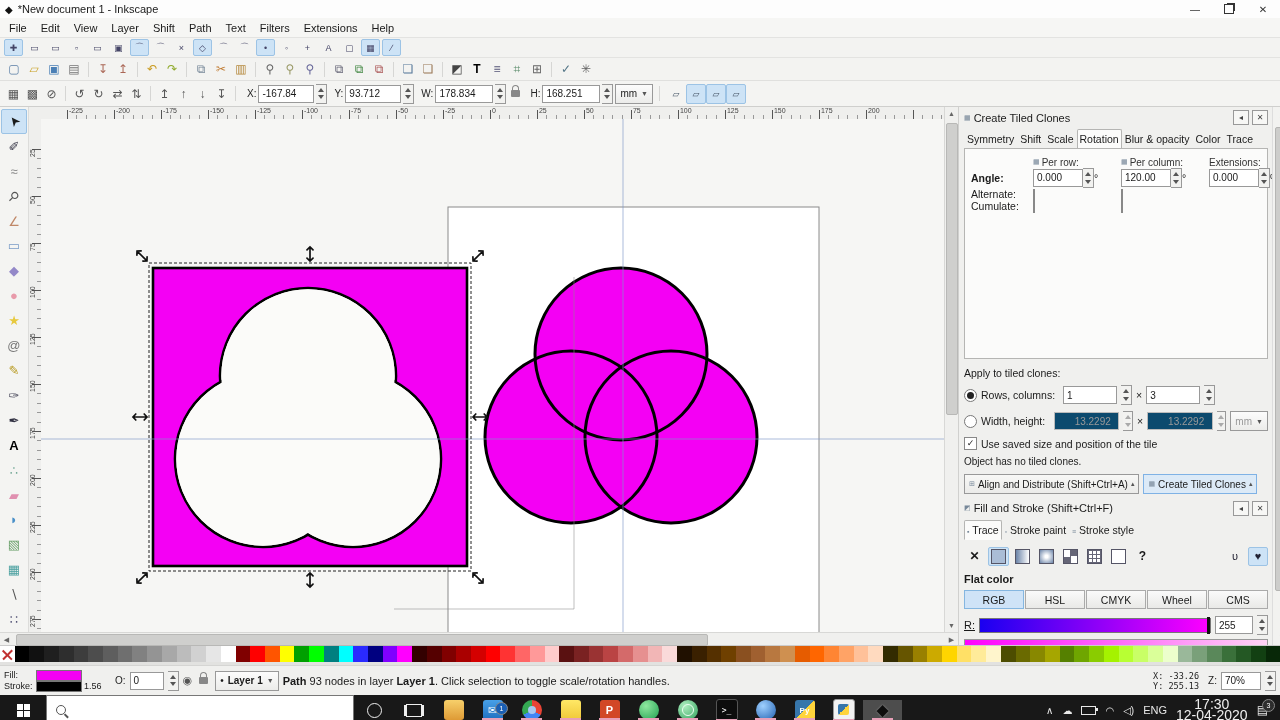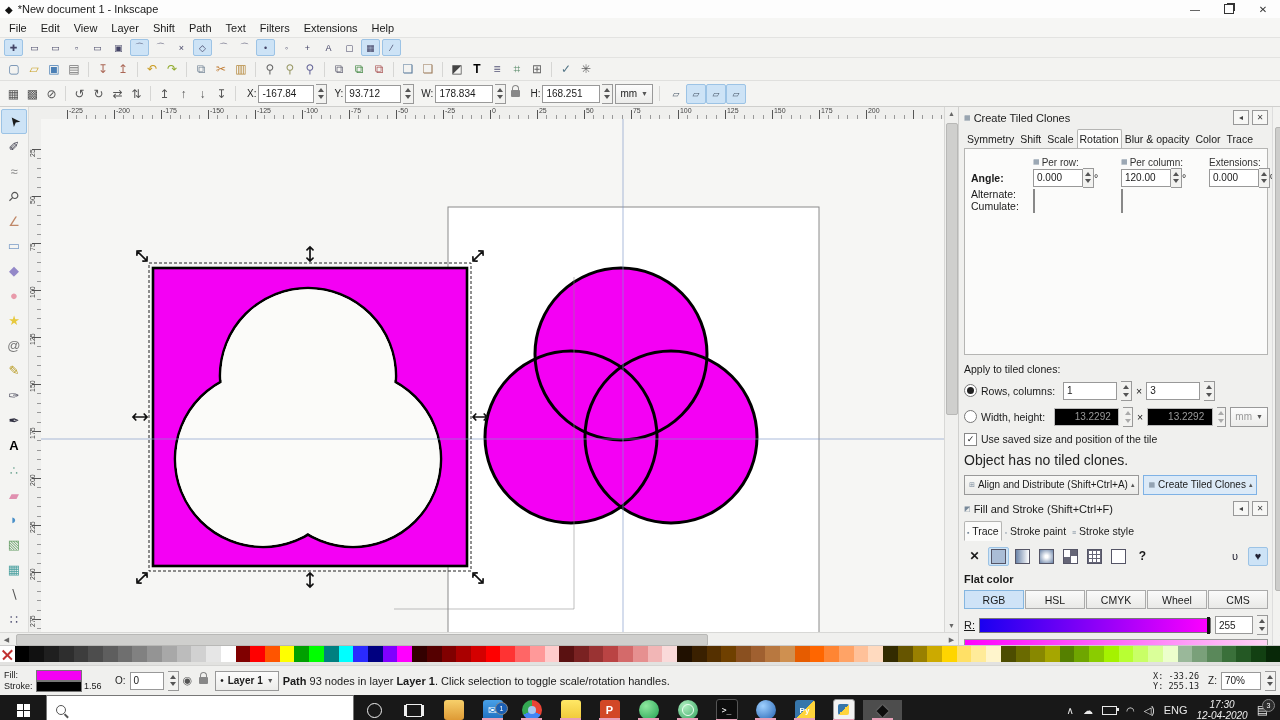--- a/index.html
+++ b/index.html
@@ -16,21 +16,21 @@
   .snapbar{height:19px;background:#f3f3f1;display:flex;align-items:center;padding-left:3px;border-bottom:1px solid #e3e3e1;}
   .ticon{width:17px;height:15px;display:inline-flex;align-items:center;justify-content:center;font-size:9px;color:#446;margin:0 1px;border:1px solid transparent;border-radius:2px;}
   .ticon.on{background:#cde3f6;border-color:#9cc3e5;}
   .cmdbar{height:22px;background:#f3f3f1;display:flex;align-items:center;padding-left:4px;border-bottom:1px solid #e0e0de;}
   .cicon{width:20px;height:18px;display:inline-flex;align-items:center;justify-content:center;font-size:12px;}
   .vsep{width:1px;height:15px;background:#d6d6d4;margin:0 4px;}
   .toolctl{height:25px;background:#f4f4f2;display:flex;align-items:center;gap:2px;padding-left:4px;border-bottom:1px solid #cfcfcd;}
   .tcicon{width:19px;height:18px;display:inline-flex;align-items:center;justify-content:center;font-size:12px;color:#555;}
   .fldlab{font-size:10px;color:#222;margin-left:5px;}
   .numbox{height:16px;border:1px solid #999;background:#fff;font-size:10px;display:flex;align-items:center;padding:0 3px;}
-  .numbox.dis{background:#000000;color:#999;border-color:#bbb;padding-left:20px;}
+  .numbox.dis{background:#0c4a6e;color:#999;border-color:#bbb;padding-left:20px;}
   .spin{width:10px;height:18px;border:1px solid #999;border-left:none;background:#f2f2f0;display:flex;flex-direction:column;align-items:center;justify-content:space-evenly;}
   .su{width:0;height:0;border-left:3px solid transparent;border-right:3px solid transparent;border-bottom:4px solid #555;}
   .sd{width:0;height:0;border-left:3px solid transparent;border-right:3px solid transparent;border-top:4px solid #555;}
   .spin.dis .su{border-bottom-color:#aaa}.spin.dis .sd{border-top-color:#aaa}
   .combo{height:18px;border:1px solid #999;background:linear-gradient(#fcfcfc,#ececea);display:flex;align-items:center;gap:4px;padding:0 4px;font-size:10px;}
   .combo.dis{color:#999;}
   .caret{font-size:7px;color:#555;}
   .lock{width:9px;height:7px;background:#888;position:relative;margin:0 3px;border-radius:1px;}
   .lock::before{content:"";position:absolute;top:-5px;left:1px;width:5px;height:5px;border:1.5px solid #888;border-bottom:none;border-radius:4px 4px 0 0;}
   .affect{width:18px;height:18px;border:1px solid transparent;border-radius:2px;display:inline-flex;align-items:center;justify-content:center;font-size:9px;color:#456;}
@@ -76,21 +76,21 @@
   .gicon{font-size:7px;color:#789;}
   .ckb{width:11px;height:11px;border:1px solid #888;background:#fff;font-size:9px;line-height:10px;text-align:center;color:#222;}
   .radio{width:11px;height:11px;border:1px solid #777;border-radius:50%;background:#fff;position:relative;flex:0 0 auto;}
   .radio.sel::after{content:"";position:absolute;inset:2px;background:#222;border-radius:50%;}
   .applysec{margin-top:8px;font-size:10.5px;}
   .aprow{display:flex;align-items:center;gap:4px;margin-top:6px;}
   .btnrow{display:flex;align-items:center;gap:4px;margin-top:8px;}
   .btn{height:20px;padding:0 9px;border:1px solid #999;background:linear-gradient(#fdfdfd,#ececea);font-size:10.5px;display:inline-flex;align-items:center;border-radius:2px;}
   .btn.dis{color:#a8a8a8;background:#e8e8e6;border-color:#bbb;}
   .btn.primary{font-weight:bold;}
-  .pstatus{margin-top:6px;font-size:14px;color:#222;}
+  .pstatus{margin-top:6px;font-size:10px;color:#222;}
   .dockbtns{display:flex;gap:4px;margin-top:7px;}
   .dockbtn{height:18px;border:1px solid #999;background:linear-gradient(#f8f8f6,#ebebe9);display:flex;align-items:center;gap:3px;font-size:10px;padding:0 4px;white-space:nowrap;}
   .dockbtn.hl{background:#dceaf7;border-color:#7fb2e5;}
   .fstabs{display:flex;margin-top:4px;align-items:flex-end;}
   .paintrow{display:flex;align-items:center;gap:3px;margin-top:5px;height:22px;}
   .pt{width:19px;height:17px;display:flex;align-items:center;justify-content:center;border:1px solid transparent;border-radius:2px;}
   .pt .sq{width:13px;height:13px;border:1px solid #556;background:#aabdd6;}
   .pt.sel{background:#cde3f6;border-color:#9cc3e5;}
   .sq.lin{background:linear-gradient(90deg,#6b84a8,#fff);}
   .sq.rad{background:radial-gradient(circle,#fff 15%,#6b84a8);}
@@ -147,21 +147,21 @@
   .ai-terminal{background:#0d0d0d;border:1px solid #555;font-size:8px;font-family:"DejaVu Sans Mono",monospace;font-weight:normal;}
   .ai-browser-sphere{background:radial-gradient(circle at 35% 30%,#9fd0ff,#1f5fb0);border-radius:50%;}
   .ai-python-ide{background:linear-gradient(135deg,#3776ab 50%,#ffd43b 50%);font-size:8px;}
   .ai-python-file{background:#f2f2f2;border:1px solid #999;position:relative;}
   .ai-python-file::after{content:"";position:absolute;width:11px;height:11px;background:linear-gradient(135deg,#3776ab 50%,#ffd43b 50%);border-radius:2px;left:4px;top:4px;}
   .ai-inkscape{background:transparent;color:#0d0d0d;text-shadow:0 0 2px #9a9a9a;font-size:15px;}
   .tray{margin-left:auto;display:flex;align-items:center;gap:9px;padding-right:8px;}
   .trayico{font-size:10px;color:#e8e8e8;}
   .battery{width:13px;height:7px;border:1px solid #e8e8e8;position:relative;}
   .battery::after{content:"";position:absolute;right:-3px;top:1px;width:2px;height:3px;background:#e8e8e8;}
-  .clock{font-size:10px;line-height:11px;text-align:center;font-style:italic;}
+  .clock{font-size:14px;line-height:11px;text-align:center;}
   .notif{position:relative;font-size:12px;color:#e8e8e8;margin-right:4px;}
   .badge{position:absolute;right:-7px;top:-4px;width:11px;height:11px;border-radius:50%;background:#2d2d2d;border:1px solid #888;color:#fff;font-size:7px;display:flex;align-items:center;justify-content:center;}
   .bold{font-weight:bold;}
 </style>
 </head>
 <body>
 
 <div class="titlebar">
   <span class="logo">◆</span>
   <span>*New document 1 - Inkscape</span>

